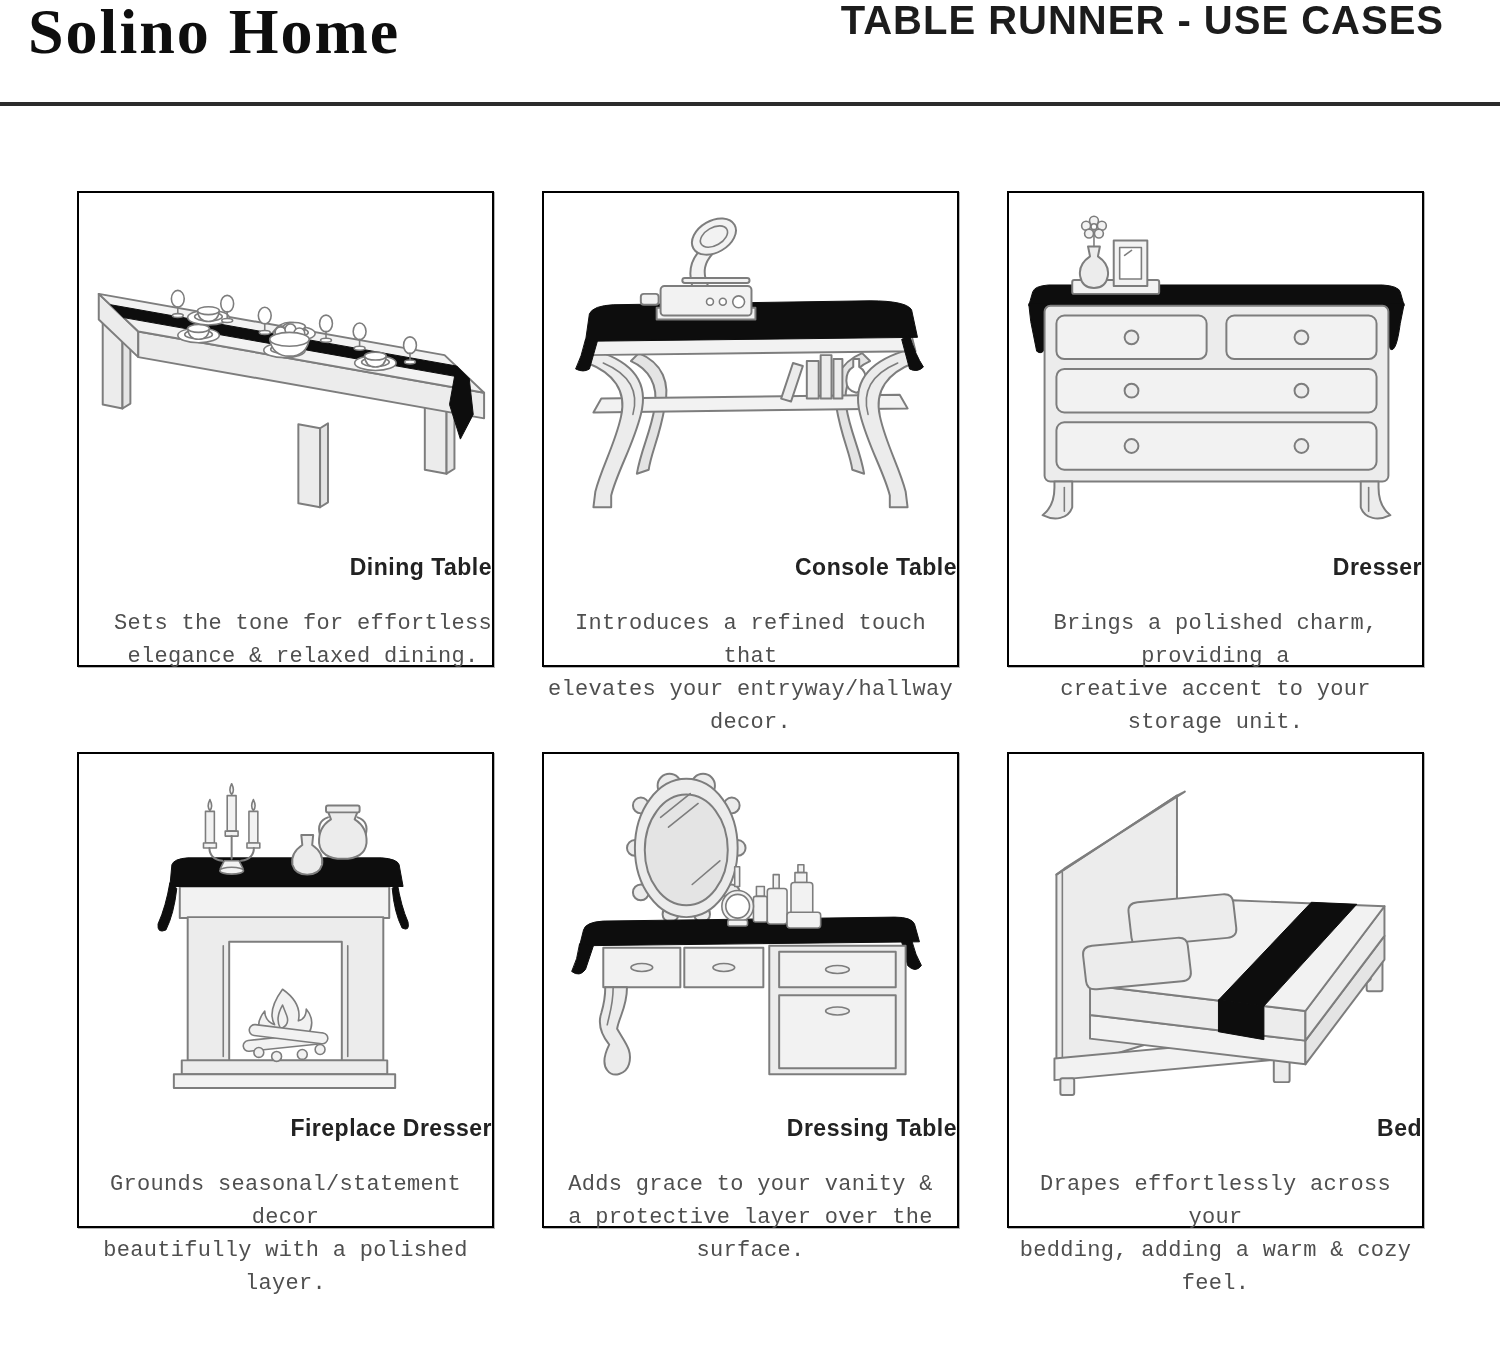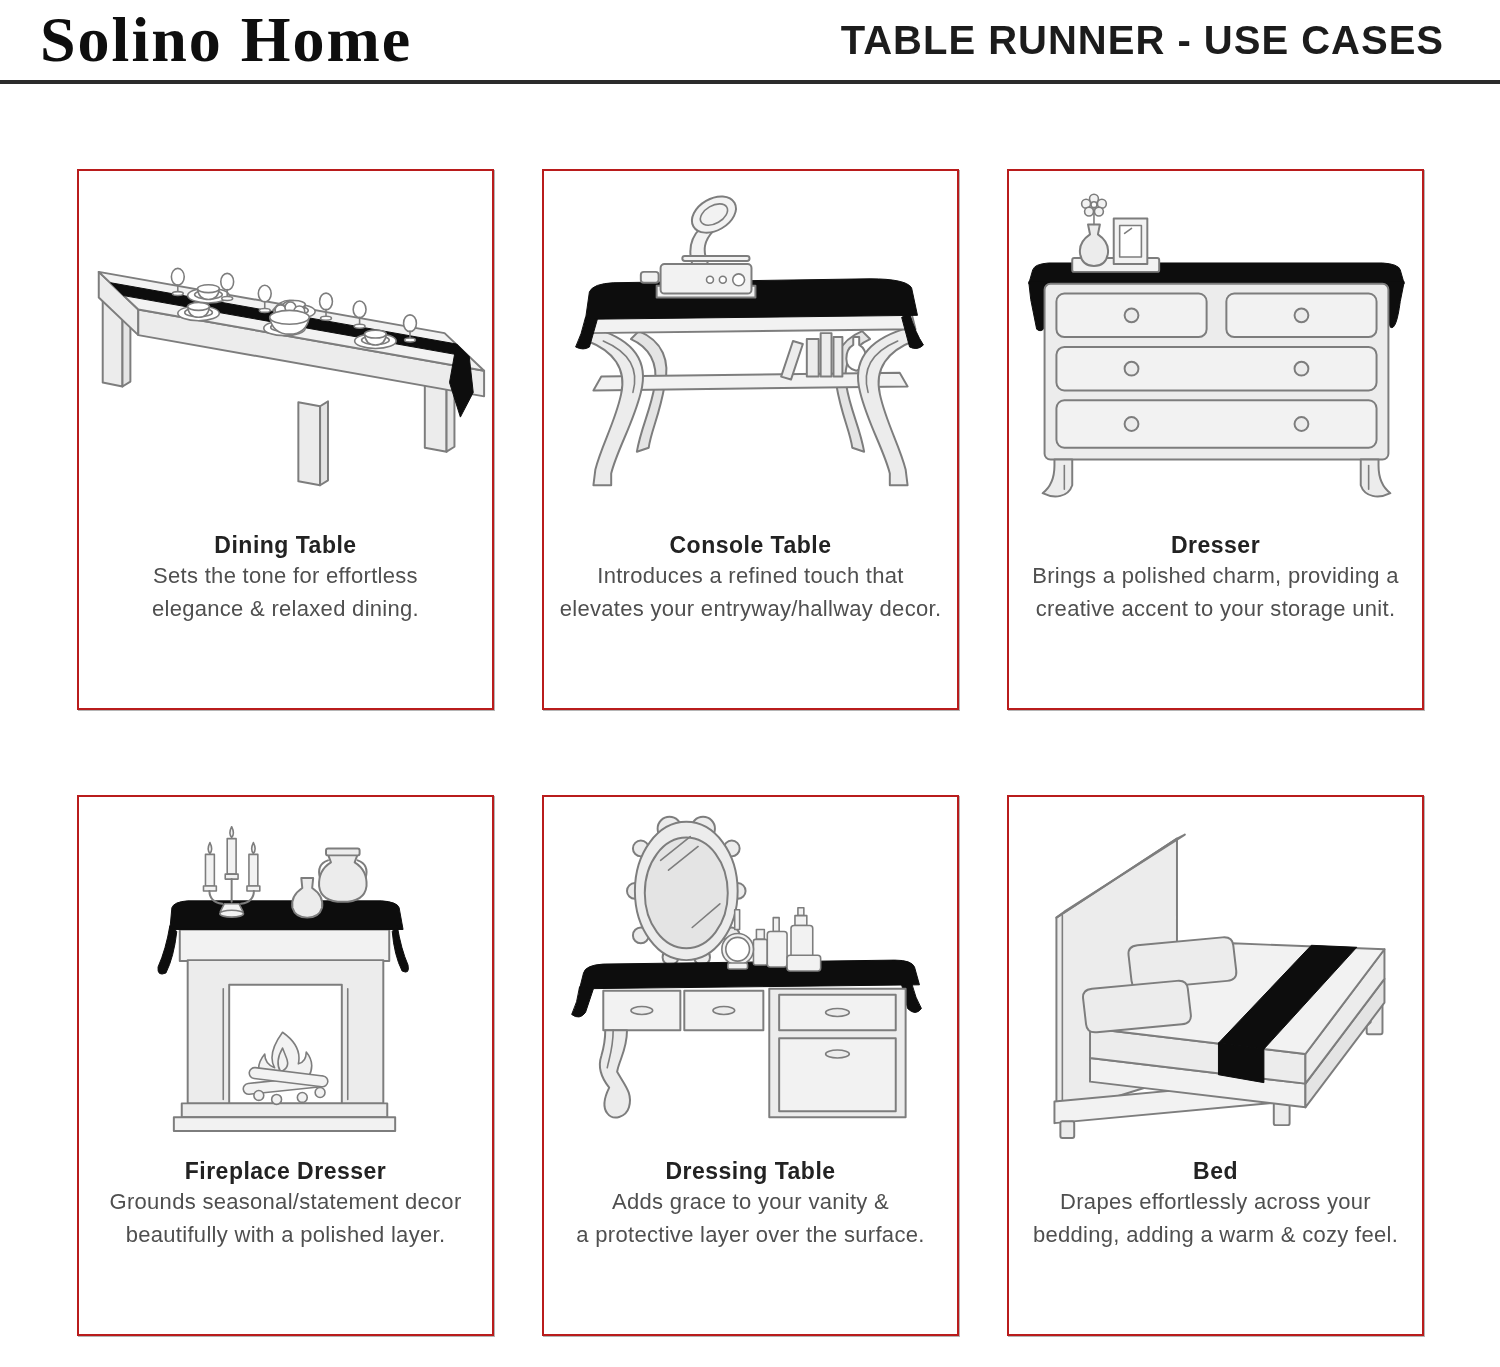--- a/index.html
+++ b/index.html
@@ -1,32 +1,32 @@
 <!DOCTYPE html>
 <html><head>
 <meta charset="utf-8">
 <style>
   html,body{margin:0;padding:0;background:#ffffff;}
   body{width:1500px;height:1367px;font-family:"Liberation Sans",sans-serif;overflow:hidden;}
 
-  .header{height:84px;display:flex;justify-content:space-between;align-items:center;
-          padding:0 56px 0 40px;border-bottom:4px solid #2b2b2b;box-sizing:border-box;}
+  .header{height:106px;display:flex;justify-content:space-between;
+          padding:0 56px 0 28px;border-bottom:4px solid #2b2b2b;box-sizing:border-box;}
   .logo{font-family:"Liberation Serif",serif;font-weight:700;font-size:64px;color:#0e0e0e;
         letter-spacing:2px;line-height:1;}
   .main-title{font-weight:700;font-size:40px;color:#1c1c1c;letter-spacing:1px;line-height:1;}
 
   .grid{display:grid;grid-template-columns:repeat(3,417px);column-gap:48px;row-gap:85px;
         padding:85px 77px 0 77px;}
-  .card{height:541px;border:2px solid #b91c1c;box-shadow:1px 1px 0 rgba(90,90,90,.45);
-        background:#fff;box-sizing:border-box;display:flex;flex-direction:column;align-items:center;}
+  .card{height:476px;border:2px solid #000000;box-shadow:1px 1px 0 rgba(90,90,90,.45);
+        background:#fff;box-sizing:border-box;display:flex;flex-direction:column;align-items:flex-end;}
   .illus{width:413px;height:345px;flex:none;}
   .illus svg{display:block;width:100%;height:100%;}
   .card-title{margin-top:16px;font-size:23px;font-weight:700;color:#222222;letter-spacing:.5px;}
-  .card-desc{font-size:22px;color:#4f4f4f;text-align:center;line-height:33px;
-             white-space:pre-line;letter-spacing:.3px;}
+  .card-desc{margin-top:26px;font-size:22px;color:#4f4f4f;text-align:center;line-height:33px;
+             white-space:pre-line;letter-spacing:.3px;font-family:Liberation Mono, monospace;}
 
   
   .s{stroke:#7d7d7d;stroke-width:2;stroke-linejoin:round;stroke-linecap:round;}
   .s15{stroke:#7d7d7d;stroke-width:1.6;stroke-linejoin:round;stroke-linecap:round;}
   .f0{fill:#ececec;} .f1{fill:#f2f2f2;} .f2{fill:#e4e4e4;} .fw{fill:#ffffff;}
   .fn{fill:none;} .fr{fill:#0d0d0d;stroke:#0d0d0d;stroke-width:1;stroke-linejoin:round;}
 </style>
 </head>
 <body>
 

